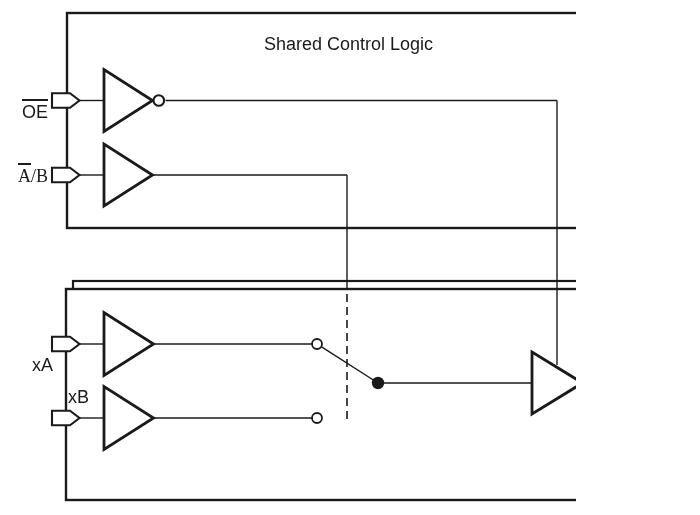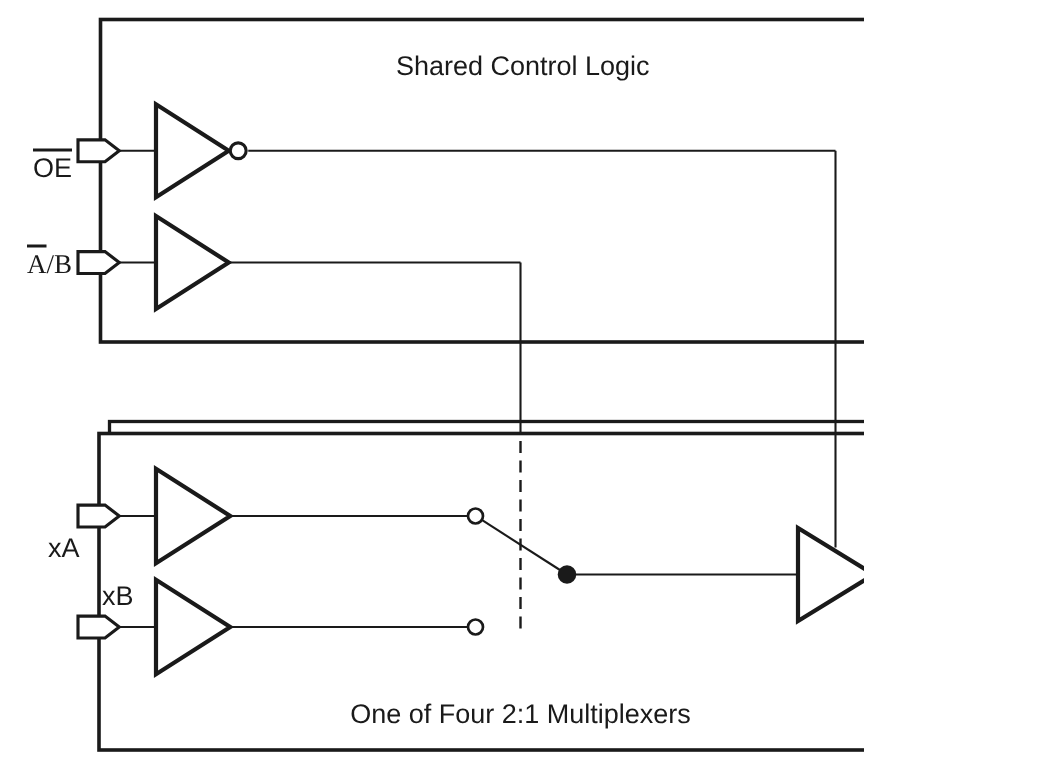--- a/index.html
+++ b/index.html
@@ -71,21 +71,20 @@
       <path d="M52 93.2 H70 L79.5 100.5 L70 107.8 H52 Z"></path>
       <path d="M52 167.7 H70 L79.5 175 L70 182.3 H52 Z"></path>
       <path d="M52 336.7 H70 L79.5 344 L70 351.3 H52 Z"></path>
       <path d="M52 410.7 H70 L79.5 418 L70 425.3 H52 Z"></path>
       <path d="M620 375.7 H637 L646.5 383 L637 390.3 H620 Z"></path>
     </g>
   </svg>
 
   <div class="lbl title" style="left:67px; top:34px; width:563px;">Shared Control Logic</div>
 
-  <div class="lbl title" style="left:66px; top:466px; width:562px;">One of Four 2:1 Multiplexers</div>
 
   <div class="lbl right" style="left:8px; top:102px; width:40px;"><span class="ov">OE</span><span></span></div>
 
   <div class="lbl right" style="left:8px; top:166px; width:40px;font-family:Liberation Serif, serif;"><span class="ov">A</span><span>/B</span></div>
 
   <div class="lbl" style="left:32px; top:335px;margin-top:20px;">xA</div>
 
   <div class="lbl" style="left:20px; top:387px;margin-left:48px;">xB</div>
 
   <div class="lbl" style="left:659px; top:354px;">xY</div>

